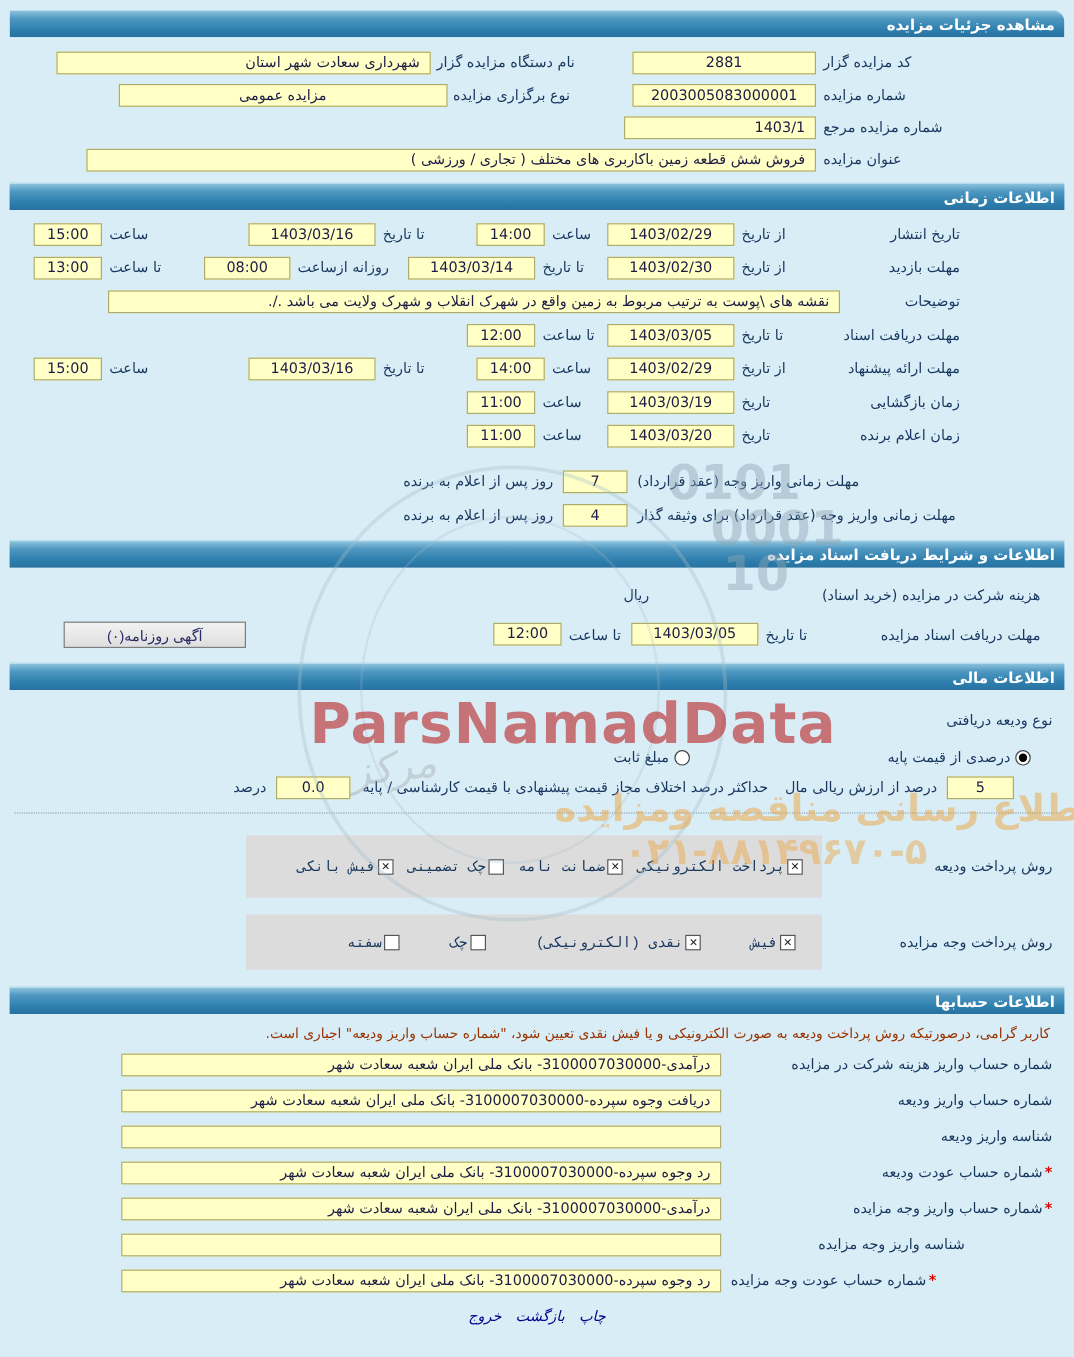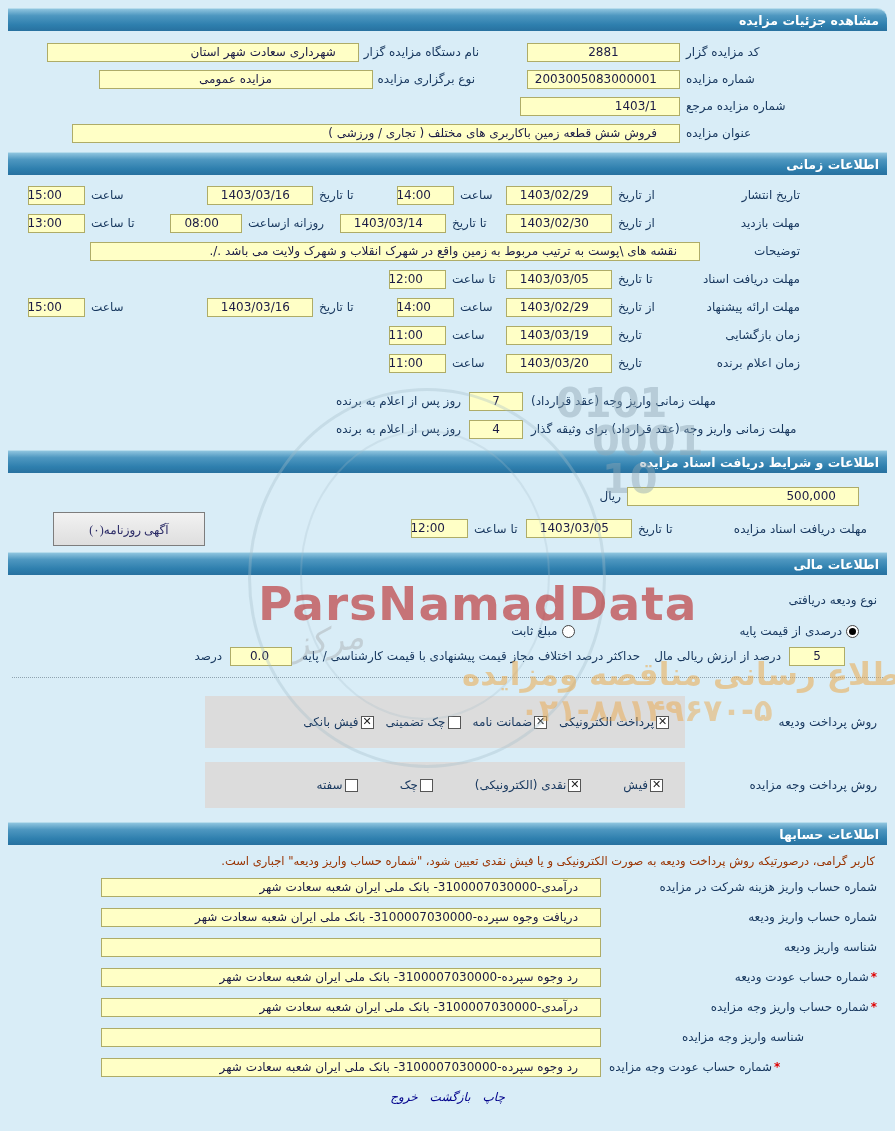--- a/index.html
+++ b/index.html
@@ -15,44 +15,44 @@
     background:linear-gradient(180deg,#8ec4de 0%,#4e97c0 30%,#2e7fae 72%,#28719f 100%);
     border-top:1px solid #b7dcec;
   }
   .main-bar { border-radius:0 10px 0 0; }
   .row { display:flex; align-items:center; height:22px; margin-bottom:5px; white-space:nowrap; }
   .lbl { color:#17375e; white-space:nowrap; }
   .cl { text-align:left; padding-left:6px; }
   .cr { text-align:right; padding-left:6px; }
   .field {
     background:#ffffc6; border:1px solid #aeac68; height:19px; line-height:17px;
-    padding:0 22px; color:#1b1b45; text-align:center; overflow:hidden; white-space:nowrap;
+    padding:0 8px; color:#1b1b45; text-align:center; overflow:hidden; white-space:nowrap;
     flex:0 0 auto;
   }
   .field.right { text-align:right; }
   .w-date { width:106px; } .w-time { width:57px; }
   .cb {
     width:13px; height:13px; border:1px solid #555; background:#fff; display:inline-flex;
     align-items:center; justify-content:center; font-size:11px; color:#222; margin-left:2px; flex:0 0 auto;
   }
   .cb.checked::after { content:"✕"; margin-top:-1px; }
   .rd {
     width:13px; height:13px; border:1px solid #444; border-radius:50%; background:#fff;
     display:inline-block; position:relative; margin-left:4px; flex:0 0 auto;
   }
   .rd.selected::after { content:""; position:absolute; inset:2px; background:#000; border-radius:50%; }
   .panel { background:#dcdcdc; width:480px; display:flex; align-items:center; }
-  .chk-item { display:flex; align-items:center; }
+  .chk-item { display:flex; align-items:center;font-family:Liberation Mono, monospace; }
   .dotted { border-top:1px dotted #8fa3b0; margin:10px 4px 0 4px; }
   .notice { color:#993300; font-size:11.5px; padding-right:12px; margin-top:9px; white-space:nowrap; }
   .star::before { content:""; }
   .star.show::before { content:"*"; color:#e00000; font-weight:bold; margin-left:2px; }
   .btn {
     background:linear-gradient(#f2f2f2,#dedede); border:1px solid #7d7d7d; color:#2b2b66;
-    height:34px; padding:3px 14px 0; text-align:center; font-size:12px; cursor:pointer;font-family:Liberation Serif, serif;
+    height:22px; padding:3px 14px 0; text-align:center; font-size:12px; cursor:pointer;
   }
   .footer { text-align:center; margin-top:12px; }
   .flink { color:#00008b; font-style:italic; margin:0 4px; cursor:pointer; }
   
   .wm { position:absolute; inset:0; pointer-events:none; z-index:6; }
   .wm-circle { position:absolute; top:388px; left:248px; width:358px; height:380px;
     border:3px solid #a3bcc8; border-radius:50%; opacity:.35; }
   .wm-circle2 { position:absolute; top:430px; left:300px; width:250px; height:290px;
     border:2px solid #a3bcc8; border-radius:50%; opacity:.25; }
   .wm-digits { position:absolute; color:#8ea6b3; opacity:.45; font-weight:bold; direction:ltr; font-size:40px; }
@@ -163,21 +163,21 @@
     <div class="row" style="justify-content:flex-end;padding-left:328px">
       <span class="lbl" style="margin-left:8px">مهلت زمانی واریز وجه (عقد قرارداد) برای وثیقه گذار</span>
       <div class="field" style="width:54px">4</div>
       <span class="lbl" style="margin-right:8px">روز پس از اعلام به برنده</span>
     </div>
   </div>
 
   <div class="bar" style="margin-top:10px">اطلاعات و شرایط دریافت اسناد مزایده</div>
   <div style="margin-top:12px">
     <div class="row" style="padding-right:20px;margin-bottom:8px">
-      <div class="field right" style="width:232px;margin-right:8px">500,000</div>
+      <span class="lbl cr" style="width:320px;text-align:right">هزینه شرکت در مزایده (خرید اسناد)</span>
       <span class="lbl" style="margin-right:6px">ریال</span>
     </div>
     <div class="row" style="padding-right:20px;padding-left:45px;height:27px">
       <span class="lbl" style="width:150px;text-align:right">مهلت دریافت اسناد مزایده</span>
       <span class="lbl cl" style="width:85px">تا تاریخ</span>
       <div class="field w-date">1403/03/05</div>
       <span class="lbl cl" style="width:58px">تا ساعت</span>
       <div class="field w-time">12:00</div>
       <button class="btn" style="margin-right:auto;width:152px">آگهی روزنامه(۰)</button>
     </div>

